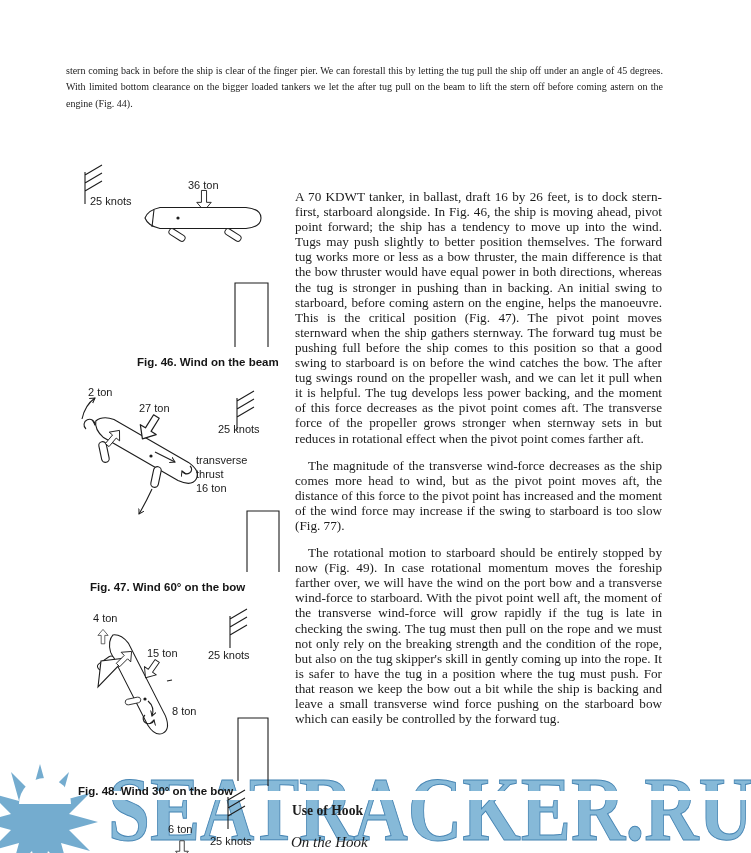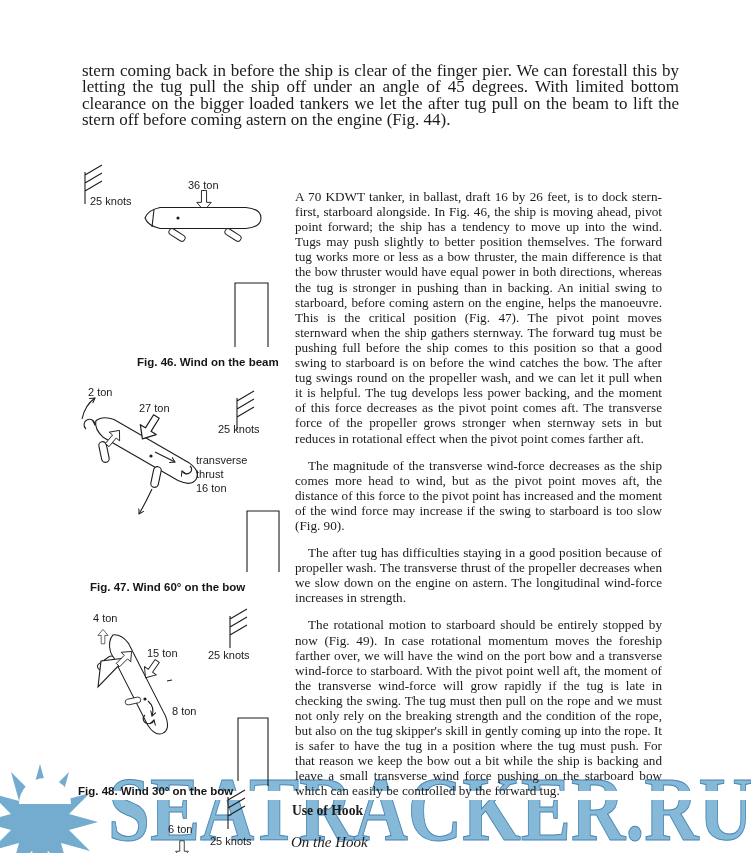--- a/index.html
+++ b/index.html
@@ -4,22 +4,22 @@
 <style>
   html,body{margin:0;padding:0;}
   .page{
     position:relative; width:751px; height:853px; background:#ffffff;
     overflow:hidden; font-family:"Liberation Serif", serif; color:#1b1b1b;
   }
   .layer{position:absolute; top:0; left:0;}
   .content{z-index:1; width:751px; height:853px;}
   .wm-layer{z-index:0;}
   .intro{
-    position:absolute; left:82px; top:63px; width:597px;
-    font-size:17px; line-height:16.4px; text-align:justify;
+    position:absolute; left:66px; top:63px; width:597px;
+    font-size:10px; line-height:16.4px; text-align:justify;
   }
   .section-heading{
     position:absolute; left:88px; top:144px;
     font-size:13.6px; font-weight:bold;
   }
   .col-text{
     position:absolute; left:283px; top:177px; width:391px;
     font-size:13.2px; line-height:15.1px; text-align:justify;
   }
   .col-text p{margin:12px; padding:0;}
@@ -50,22 +50,21 @@
     <rect x="104" y="791" width="647" height="9" fill="#ffffff"></rect>
   </svg>
 
   <div class="layer content">
 
     <div class="intro">stern coming back in before the ship is clear of the finger pier. We can forestall this by letting the tug pull the ship off under an angle of 45 degrees. With limited bottom clearance on the bigger loaded tankers we let the after tug pull on the beam to lift the stern off before coming astern on the engine (Fig. 44).</div>
 
 
     <div class="col-text">
       <p>A 70 KDWT tanker, in ballast, draft 16 by 26 feet, is to dock stern-first, starboard alongside. In Fig. 46, the ship is moving ahead, pivot point forward; the ship has a tendency to move up into the wind. Tugs may push slightly to better position themselves. The forward tug works more or less as a bow thruster, the main difference is that the bow thruster would have equal power in both directions, whereas the tug is stronger in pushing than in backing. An initial swing to starboard, before coming astern on the engine, helps the manoeuvre. This is the critical position (Fig. 47). The pivot point moves sternward when the ship gathers sternway. The forward tug must be pushing full before the ship comes to this position so that a good swing to starboard is on before the wind catches the bow. The after tug swings round on the propeller wash, and we can let it pull when it is helpful. The tug develops less power backing, and the moment of this force decreases as the pivot point comes aft. The transverse force of the propeller grows stronger when sternway sets in but reduces in rotational effect when the pivot point comes farther aft.</p>
-      <p class="indent">The magnitude of the transverse wind-force decreases as the ship comes more head to wind, but as the pivot point moves aft, the distance of this force to the pivot point has increased and the moment of the wind force may increase if the swing to starboard is too slow (Fig. 90).</p>
-      <p class="indent">The after tug has difficulties staying in a good position because of propeller wash. The transverse thrust of the propeller decreases when we slow down on the engine on astern. The longitudinal wind-force increases in strength.</p>
+      <p class="indent">The magnitude of the transverse wind-force decreases as the ship comes more head to wind, but as the pivot point moves aft, the distance of this force to the pivot point has increased and the moment of the wind force may increase if the swing to starboard is too slow (Fig. 77).</p>
       <p class="indent">The rotational motion to starboard should be entirely stopped by now (Fig. 49). In case rotational momentum moves the foreship farther over, we will have the wind on the port bow and a transverse wind-force to starboard. With the pivot point well aft, the moment of the transverse wind-force will grow rapidly if the tug is late in checking the swing. The tug must then pull on the rope and we must not only rely on the breaking strength and the condition of the rope, but also on the tug skipper's skill in gently coming up into the rope. It is safer to have the tug in a position where the tug must push. For that reason we keep the bow out a bit while the ship is backing and leave a small transverse wind force pushing on the starboard bow which can easily be controlled by the forward tug.</p>
     </div>
 
     <div class="sub-heading">Use of Hook</div>
     <div class="sub-subheading">On the Hook</div>
 
     <svg class="fig-svg" width="751" height="853" viewBox="0 0 751 853" xmlns="http://www.w3.org/2000/svg" xmlns:xlink="http://www.w3.org/1999/xlink">
       <defs>
         <marker id="mh" markerWidth="9" markerHeight="9" refX="5" refY="3" orient="auto" markerUnits="userSpaceOnUse">
           <path d="M0,0 L5,3 L0,6" fill="none" stroke="#1d1d1d" stroke-width="1"></path>

